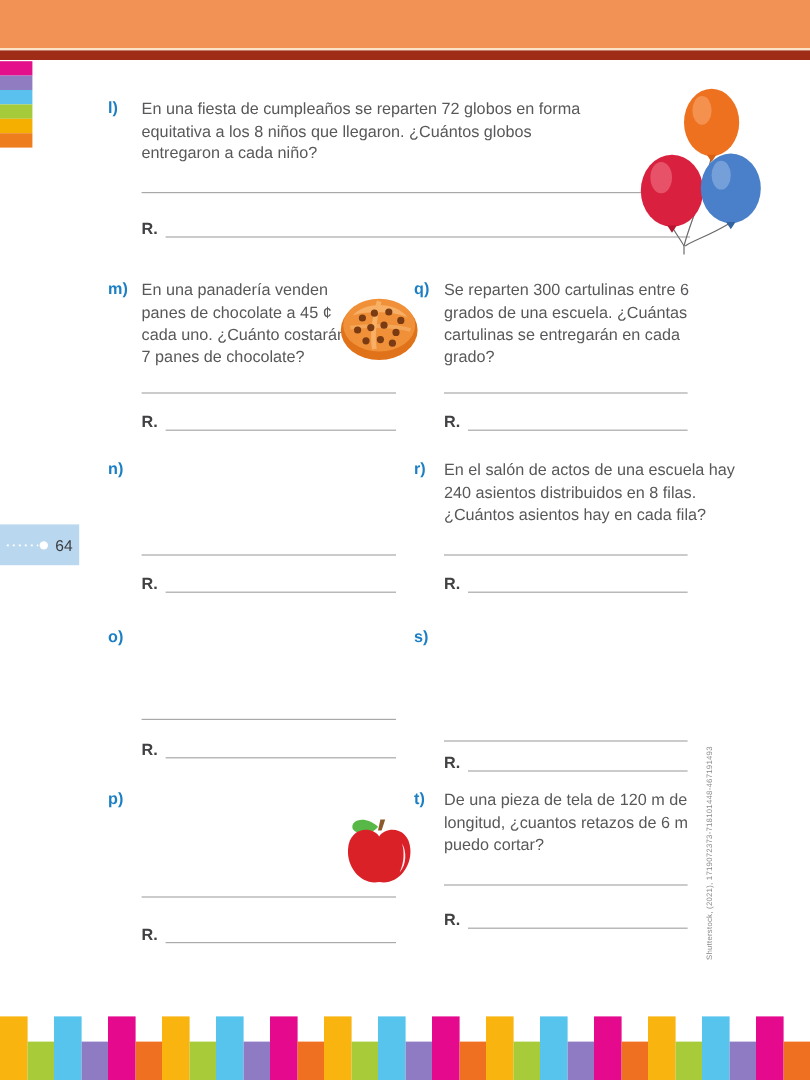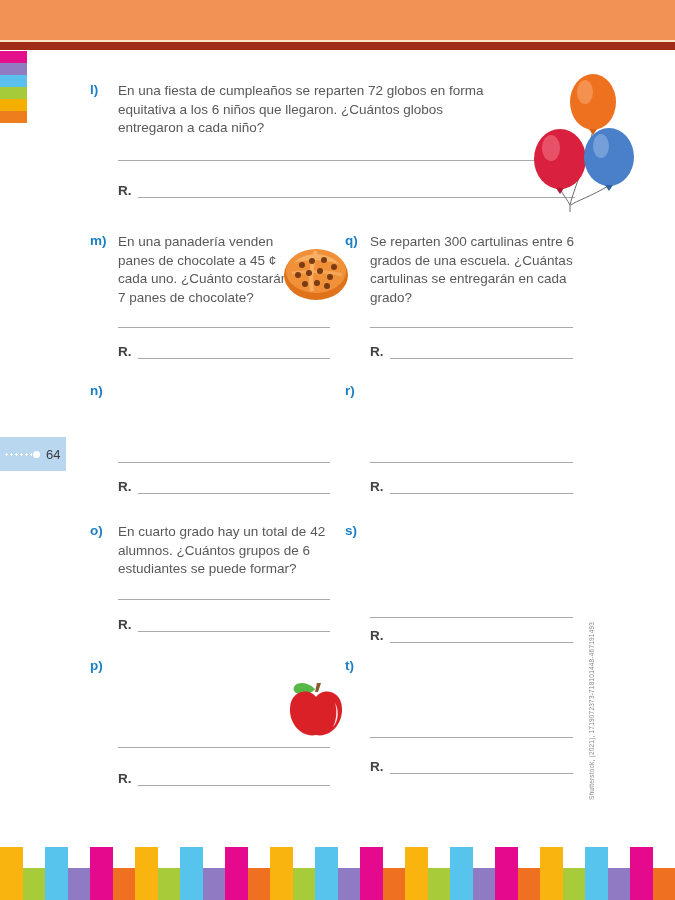--- a/index.html
+++ b/index.html
@@ -124,21 +124,21 @@
   </div>
 
 <div class="page-tab">
   <div class="dots-leader"></div>
   <div class="big-dot"></div>
   <div class="page-number">64</div>
 </div>
 
 <div class="problem" id="prob-l">
   <span class="p-label">l)</span>
-  <div class="p-text">En una fiesta de cumpleaños se reparten 72 globos en forma equitativa a los 6 niños que llegaron. ¿Cuántos globos entregaron a cada niño?</div>
+  <div class="p-text">En una fiesta de cumpleaños se reparten 72 globos en forma equitativa a los 8 niños que llegaron. ¿Cuántos globos entregaron a cada niño?</div>
   <div class="work-line"></div>
   <div class="answer-row">
     <span class="answer-prefix">R.</span>
     <span class="answer-line"></span>
   </div>
 </div>
 
 <div class="problem" id="prob-m">
   <span class="p-label">m)</span>
   <div class="p-text">En una panadería venden panes de chocolate a 45 ¢ cada uno. ¿Cuánto costarán 7 panes de chocolate?</div>
@@ -163,30 +163,30 @@
   <span class="p-label">n)</span>
   <div class="work-line"></div>
   <div class="answer-row">
     <span class="answer-prefix">R.</span>
     <span class="answer-line"></span>
   </div>
 </div>
 
 <div class="problem" id="prob-r">
   <span class="p-label">r)</span>
+  <div class="p-text">En el salón de actos de una escuela hay 240 asientos distribuidos en 8 filas. ¿Cuántos asientos hay en cada fila?</div>
   <div class="work-line"></div>
   <div class="answer-row">
     <span class="answer-prefix">R.</span>
     <span class="answer-line"></span>
   </div>
 </div>
 
 <div class="problem" id="prob-o">
   <span class="p-label">o)</span>
-  <div class="p-text">En cuarto grado hay un total de 42 alumnos. ¿Cuántos grupos de 6 estudiantes se puede formar?</div>
   <div class="work-line"></div>
   <div class="answer-row">
     <span class="answer-prefix">R.</span>
     <span class="answer-line"></span>
   </div>
 </div>
 
 <div class="problem" id="prob-s">
   <span class="p-label">s)</span>
   <div class="work-line"></div>
@@ -200,20 +200,21 @@
   <span class="p-label">p)</span>
   <div class="work-line"></div>
   <div class="answer-row">
     <span class="answer-prefix">R.</span>
     <span class="answer-line"></span>
   </div>
 </div>
 
 <div class="problem" id="prob-t">
   <span class="p-label">t)</span>
+  <div class="p-text">De una pieza de tela de 120 m de longitud, ¿cuantos retazos de 6 m puedo cortar?</div>
   <div class="work-line"></div>
   <div class="answer-row">
     <span class="answer-prefix">R.</span>
     <span class="answer-line"></span>
   </div>
 </div>
 
 <svg class="illus" id="balloons" width="140" height="145" viewBox="0 0 140 145">
 
   <path d="M73 62 C 66 95, 54 120, 50 137" stroke="#6b6b6b" stroke-width="1" fill="none"></path>

